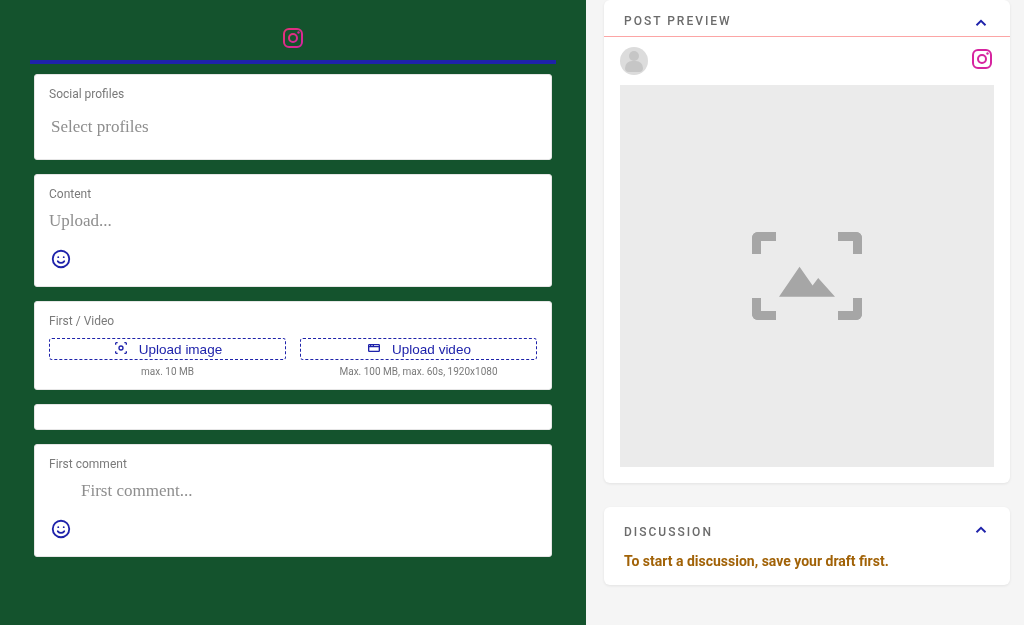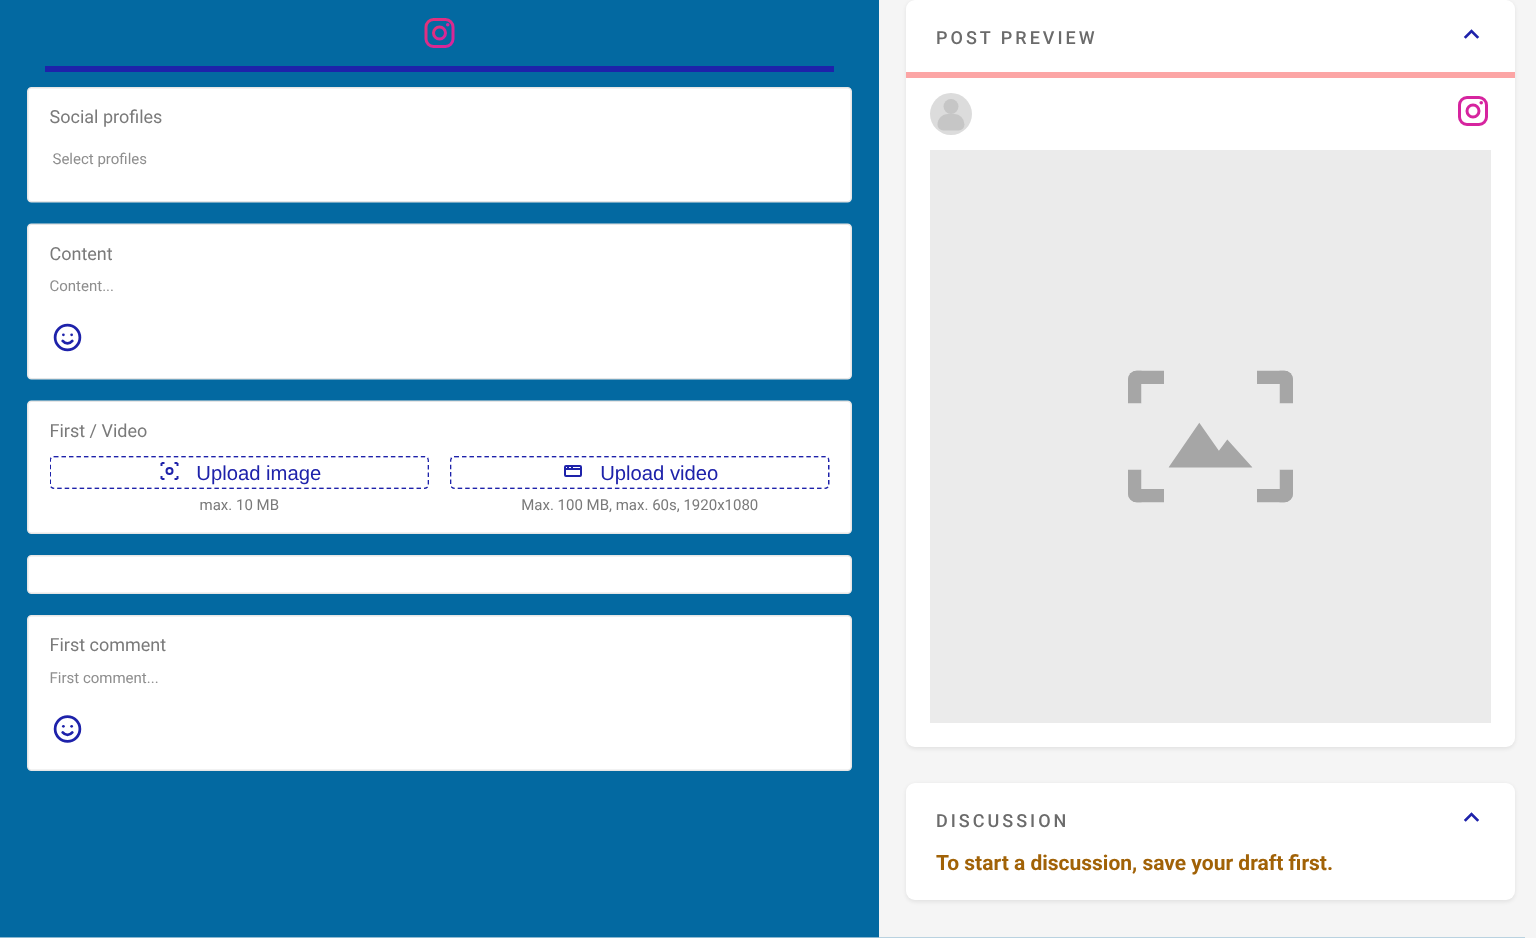--- a/index.html
+++ b/index.html
@@ -1,40 +1,40 @@
 <!DOCTYPE html>
 <html><head>
 <meta charset="utf-8">
 <style>
   * { box-sizing: border-box; margin: 0; padding: 0; }
   html, body { width: 1024px; height: 625px; font-family: -apple-system, BlinkMacSystemFont, "Segoe UI", Roboto, Helvetica, Arial, sans-serif; background: #f5f5f5; overflow: hidden; }
   .app { display: flex; width: 100%; height: 100%; gap: 18px; padding: 0; }
-  .left { width: 586px; background: #0369a1; height: 100%; padding: 0; display: flex; flex-direction: column; }
+  .left { width: 586px; background: #14532d; height: 100%; padding: 16px; display: flex; flex-direction: column; }
   .right { width: 406px; display: flex; flex-direction: column; gap: 24px; }
   .right-card { background: #fff; border-radius: 6px; box-shadow: 0 1px 3px rgba(0,0,0,0.08); }
   
   
   .composer-header { height: 48px; display: flex; align-items: center; justify-content: center; border-bottom: 4px solid #1e22aa; width: 526px; margin: 0 auto 10px auto; }
   .ig-icon { width: 24px; height: 24px; }
   
   .section-wrap { padding: 0 18px 0 18px; }
   .section { border: 1px solid #e6e6e6; border-radius: 3px; padding: 12px 14px 12px 14px; margin-bottom: 14px; background: #fff;}
   .section-label { font-size: 12px; color: #7a7a7a; margin-bottom: 10px; display: block; }
-  .select-placeholder, .text-placeholder { font-size: 10px; color: #8e8e8e; }
+  .select-placeholder, .text-placeholder { font-size: 17px; color: #8e8e8e; font-family: Liberation Serif, serif; }
   
   .caption-box .text-placeholder { display: block; margin-bottom: 12px; color: #8e8e8e; }
   .emoji-btn { width: 24px; height: 24px; display: inline-flex; align-items: center; justify-content: center; color: #1e22aa; cursor: pointer; margin-top: 4px;}
   
   .media-row { display: flex; gap: 14px; }
   .upload-container { flex: 1; display: flex; flex-direction: column; align-items: center; }
   .upload-btn { width: 100%; height: 22px; border: 1px dashed #1e22aa; border-radius: 3px; background: transparent; color: #1e22aa; font-size: 13.5px; display: flex; align-items: center; justify-content: center; gap: 10px; cursor: pointer; }
   .upload-hint { font-size: 10px; color: #7a7a7a; margin-top: 6px; }
   
   
-  .preview-header { display: flex; align-items: center; justify-content: space-between; padding: 14px 20px 12px 20px; border-bottom: 4px solid #fca5a5; }
+  .preview-header { display: flex; justify-content: space-between; padding: 14px 20px 0 20px; border-bottom: 1px solid #fca5a5; }
   .preview-title { font-size: 12px; letter-spacing: 2px; color: #6b6b6b; font-weight: 500; }
   .chevron-up { color: #1e22aa; }
   .preview-meta { display: flex; align-items: center; justify-content: space-between; padding: 10px 16px 10px 16px; }
   .avatar { width: 28px; height: 28px; border-radius: 50%; background: #dcdcdc; position: relative; }
   .avatar::before { content: ""; position: absolute; top: 4px; left: 50%; transform: translateX(-50%); width: 10px; height: 10px; background: #c6c6c6; border-radius: 50%; }
   .avatar::after { content: ""; position: absolute; bottom: 3px; left: 50%; transform: translateX(-50%); width: 18px; height: 11px; background: #c6c6c6; border-radius: 9px 9px 5px 5px; }
   .preview-body { padding: 0 16px 16px 16px; }
   .preview-canvas { width: 100%; height: 382px; background: #ebebeb; display: flex; align-items: center; justify-content: center; }
   
   .placeholder-graphic { position: relative; width: 110px; height: 88px; }
@@ -75,21 +75,21 @@
 
     <div class="section-wrap">
 
       <div class="section">
         <span class="section-label">Social profiles</span>
         <div class="select-placeholder" style="padding:6px 2px 10px 2px;">Select profiles</div>
       </div>
 
       <div class="section caption-box">
         <span class="section-label">Content</span>
-        <span class="text-placeholder">Content...</span>
+        <span class="text-placeholder">Upload...</span>
         <span class="emoji-btn">
           <svg viewBox="0 0 24 24" width="22" height="22" fill="none" stroke="#1e22aa" stroke-width="2">
               <circle cx="12" cy="12" r="9"></circle>
               <circle cx="9" cy="10" r="1" fill="#1e22aa" stroke="none"></circle>
               <circle cx="15" cy="10" r="1" fill="#1e22aa" stroke="none"></circle>
               <path d="M8.5 14.5c1 1.2 2.2 1.8 3.5 1.8s2.5-.6 3.5-1.8" stroke-linecap="round"></path>
             </svg>
         </span>
       </div>
 
@@ -121,21 +121,21 @@
             <span class="upload-hint">Max. 100 MB, max. 60s, 1920x1080</span>
           </div>
         </div>
       </div>
 
       <div class="section">
       </div>
 
       <div class="section">
         <span class="section-label">First comment</span>
-        <span class="text-placeholder" style="display:block; margin-bottom:12px;">First comment...</span>
+        <span class="text-placeholder" style="display:block; margin-bottom:12px;margin-left:32px;">First comment...</span>
         <span class="emoji-btn">
           <svg viewBox="0 0 24 24" width="22" height="22" fill="none" stroke="#1e22aa" stroke-width="2">
               <circle cx="12" cy="12" r="9"></circle>
               <circle cx="9" cy="10" r="1" fill="#1e22aa" stroke="none"></circle>
               <circle cx="15" cy="10" r="1" fill="#1e22aa" stroke="none"></circle>
               <path d="M8.5 14.5c1 1.2 2.2 1.8 3.5 1.8s2.5-.6 3.5-1.8" stroke-linecap="round"></path>
             </svg>
         </span>
       </div>
     </div>

